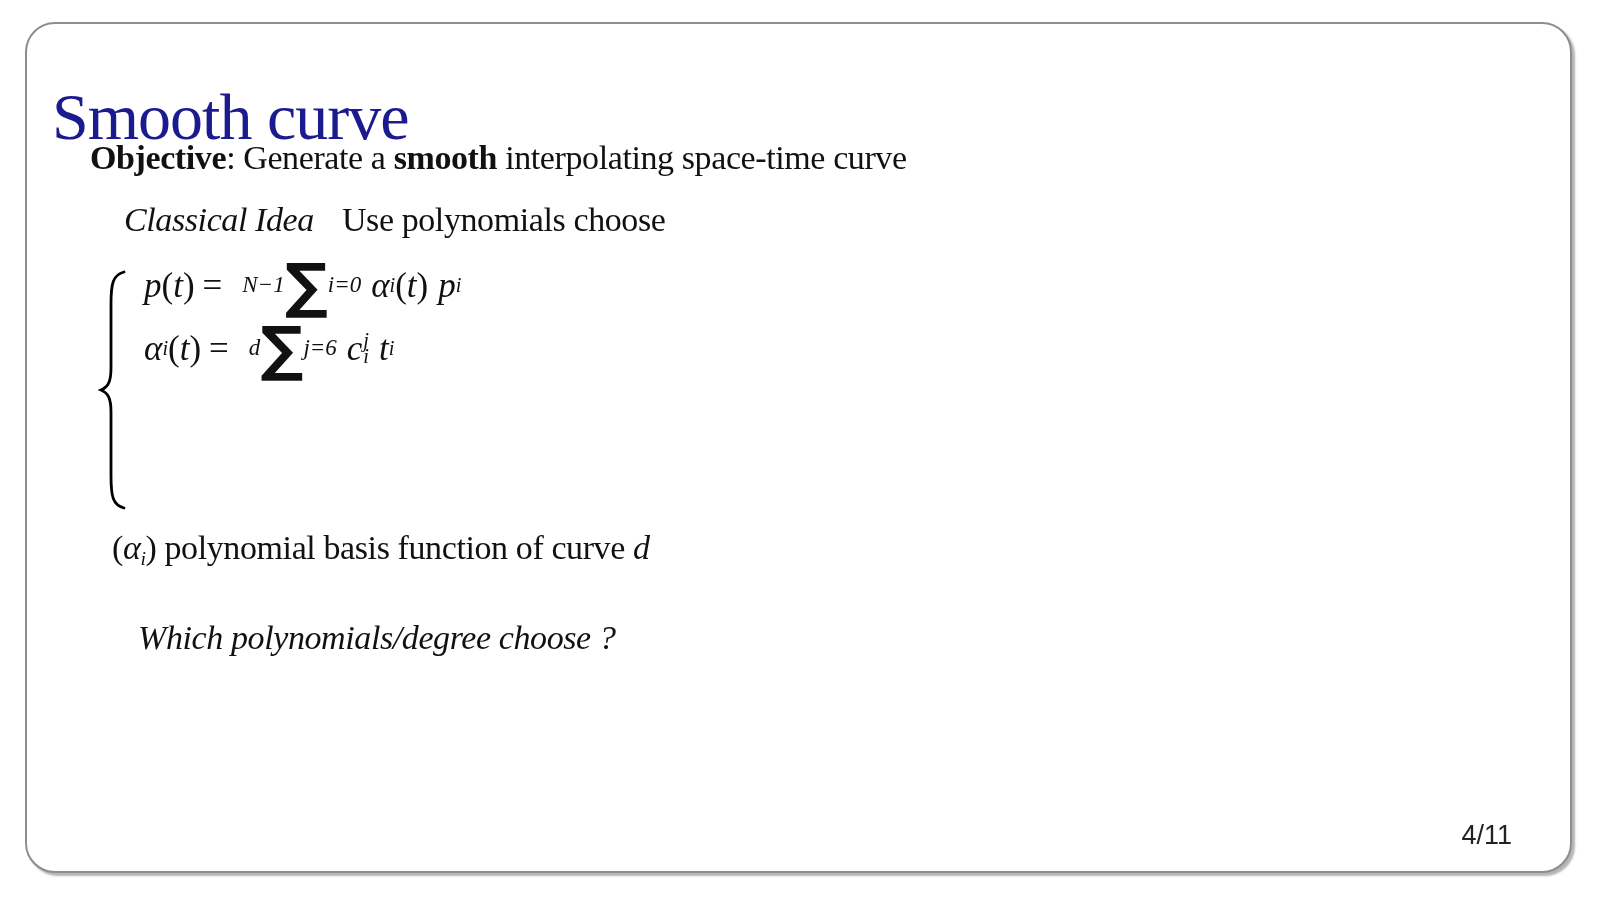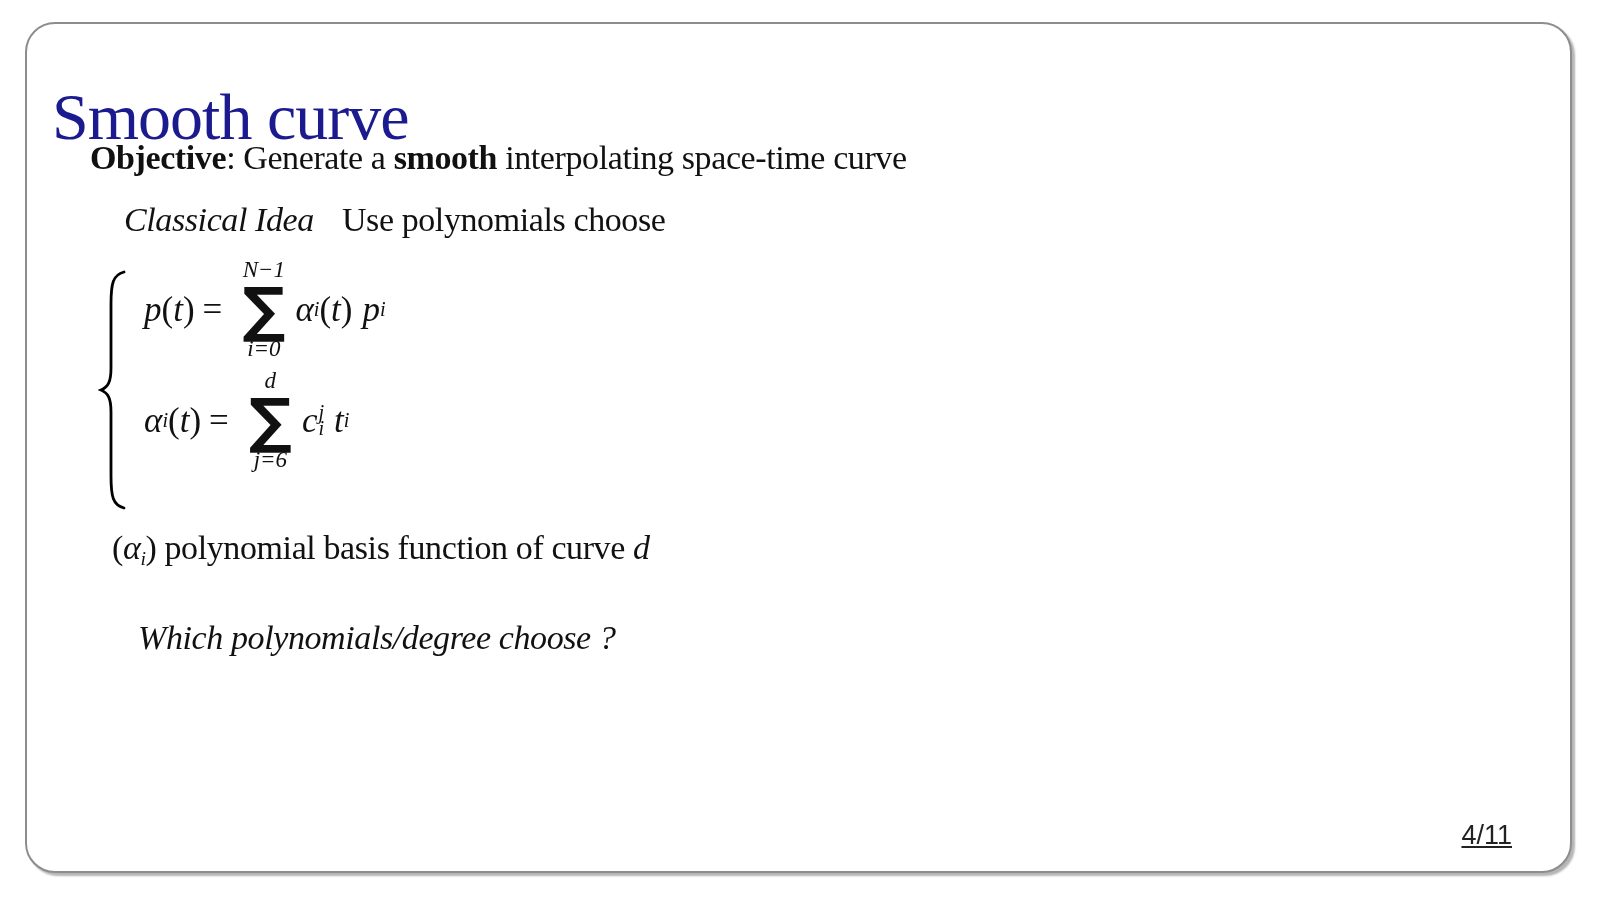--- a/index.html
+++ b/index.html
@@ -43,36 +43,36 @@
   .eqrow { display: flex; align-items: center; font-size: 35px; white-space: nowrap; }
   .mi { font-style: italic; }
   .msub { font-size: 0.58em; font-style: italic; vertical-align: -0.28em; }
   .msup { font-size: 0.58em; font-style: italic; vertical-align: 0.5em; }
   .msupsub {
     display: inline-flex; flex-direction: column; align-items: flex-start;
     font-size: 0.58em; font-style: italic; line-height: 0.78;
     vertical-align: -0.45em; margin-left: 1px;
   }
   .sumstack {
-    display: inline-flex; flex-direction: column; align-items: center;
+    display: inline-flex; flex-direction: row; align-items: center;
     margin: 0 10px 0 14px; line-height: 1; text-align: right;
   }
   .sumlimit { font-size: 23px; font-style: italic; line-height: 1.05; }
   .sigma {
     font-family: "DejaVu Sans", sans-serif;
     font-size: 60px; font-weight: 700; line-height: 0.85;
     padding: 2px 0;
   }
   .sp { display: inline-block; width: 10px; }
   .eqsign { margin: 0 6px 0 8px; }
 
   .pagenum {
     right: 88px; top: 820px;
     font-family: "Liberation Sans", "DejaVu Sans", sans-serif;
-    font-size: 27px; color: #222222; text-decoration: underline;
+    font-size: 27px; color: #222222;
   }
 </style>
 </head>
 <body>
 
 <div class="page">
 
   <div class="frame"></div>
 
   <h1 class="abs title" style="color: rgb(27, 27, 143);">Smooth curve</h1>

